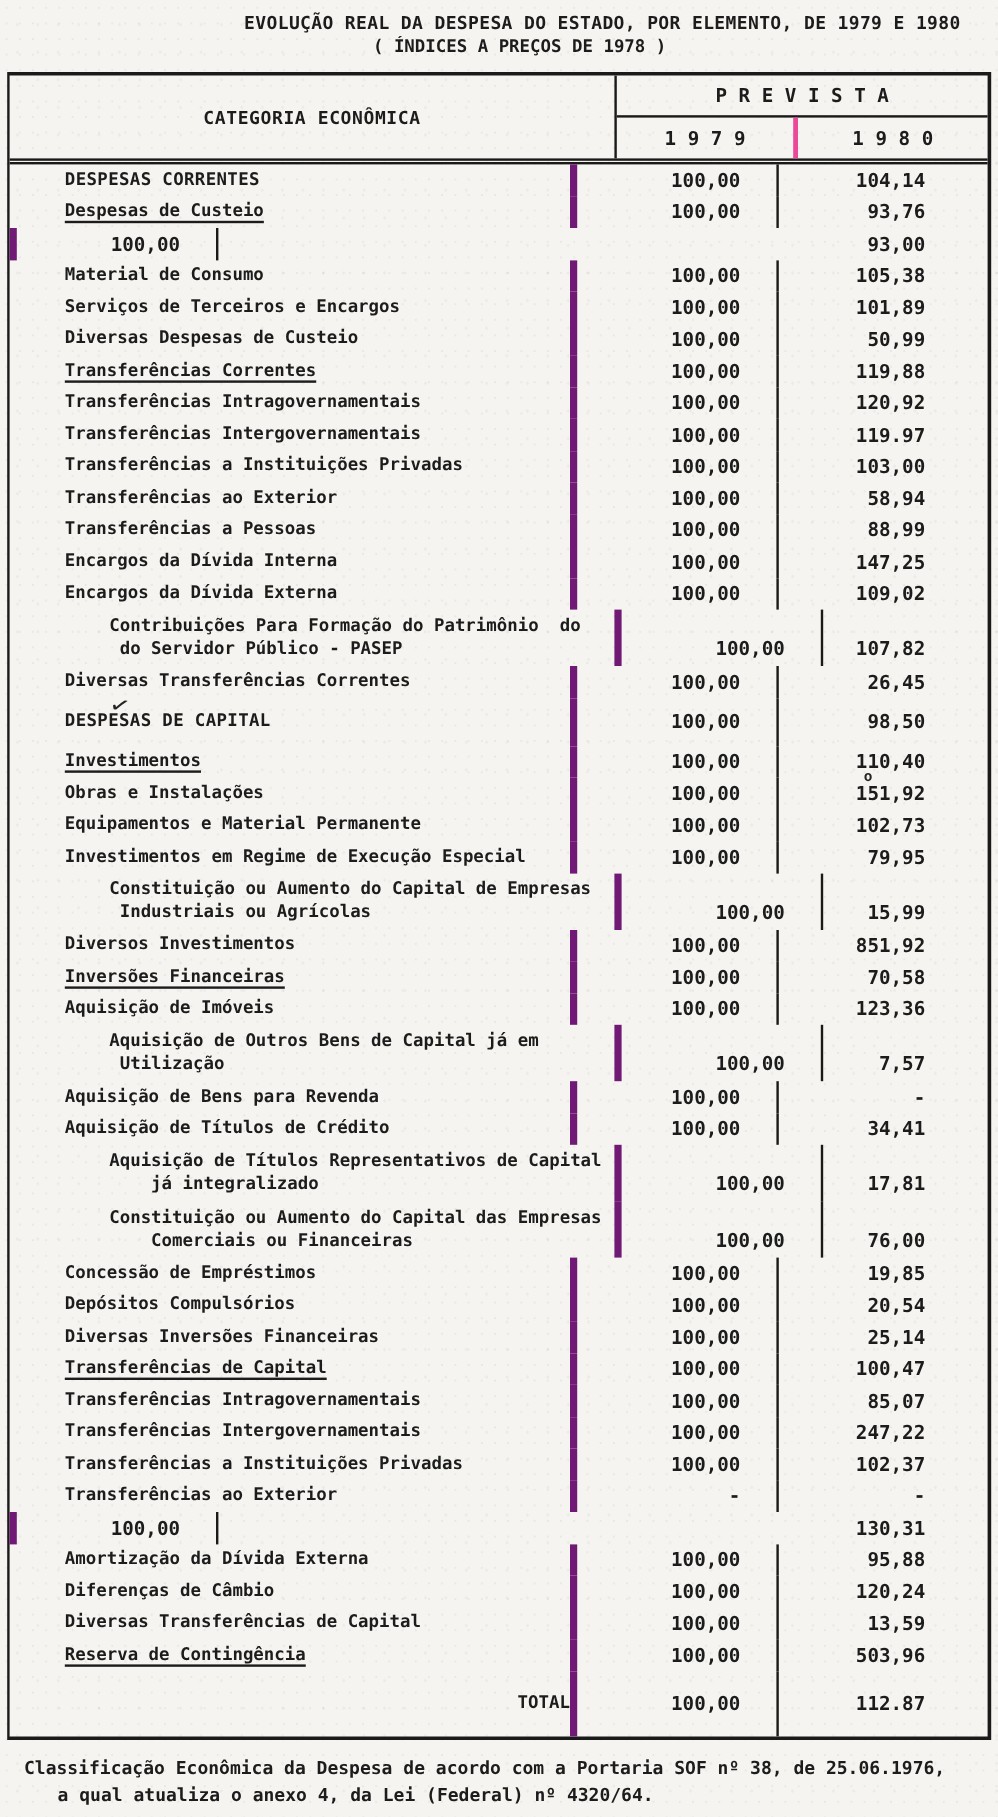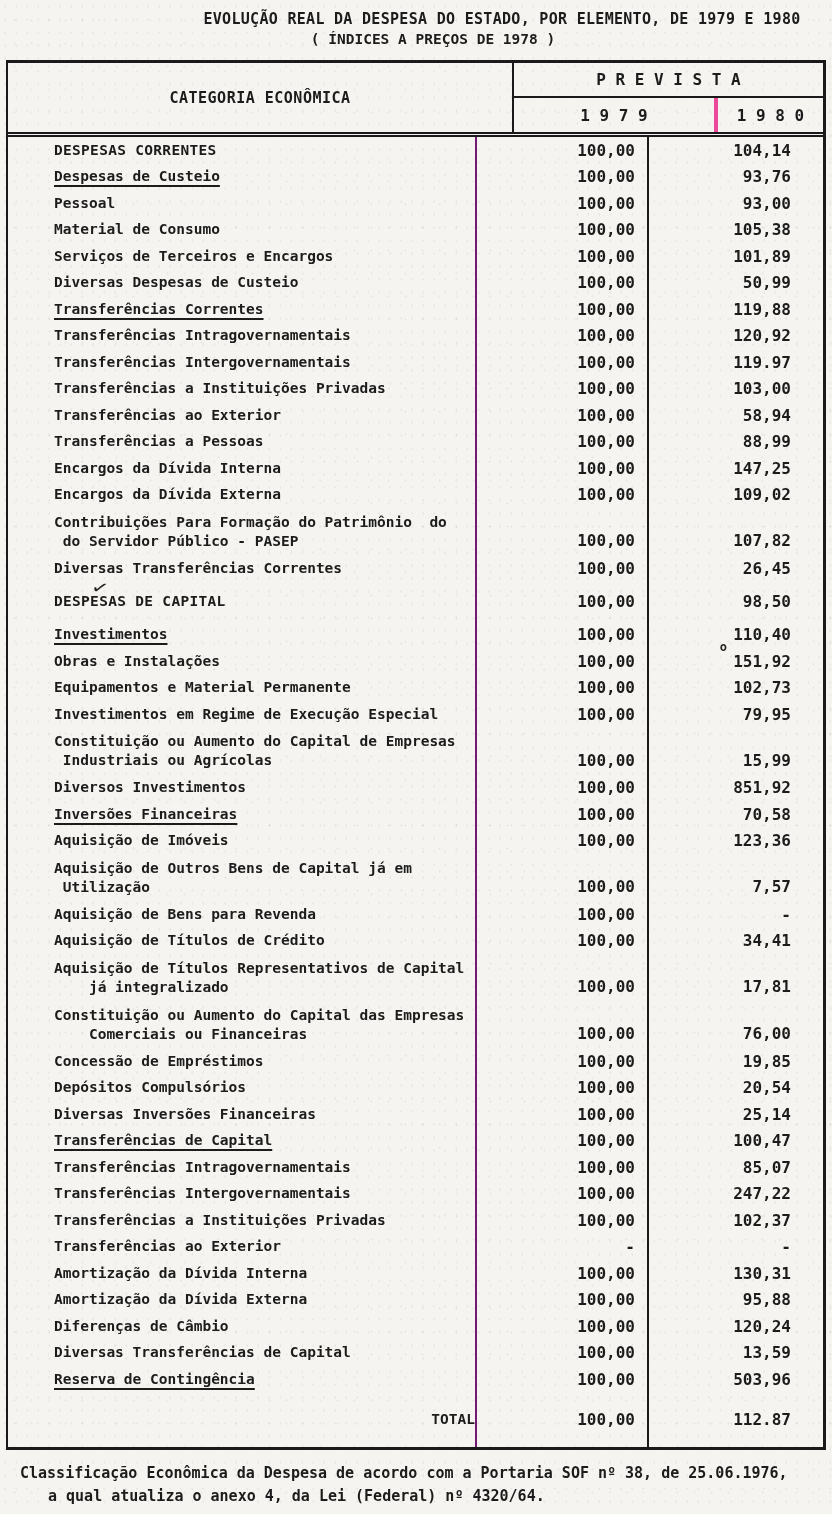--- a/index.html
+++ b/index.html
@@ -22,33 +22,33 @@
   .tbl { position:absolute; left:6px; top:60px; width:820px;
          border:2px solid #1a1a1a; border-top-width:3px; border-right-width:3px; border-bottom-width:3px; }
   .thead { display:flex; height:74px; border-bottom:5px double #1a1a1a; }
   .th-cat { width:504px; display:flex; align-items:center; justify-content:center;
             font-size:15px; letter-spacing:.5px; }
   .th-right { flex:1; border-left:2px solid #1a1a1a; display:flex; flex-direction:column; }
   .th-prev { height:35px; border-bottom:2px solid #1a1a1a; display:flex; align-items:center;
              justify-content:center; font-size:16px; }
   .th-years { flex:1; display:flex; }
   .th-year { display:flex; align-items:center; justify-content:center; font-size:16px; }
-  .th-y79 { width:200px; }
+  .th-y79 { width:147px; }
   .th-y80 { flex:1; border-left:4px solid #ec4899; }
   
   .row { display:flex; min-height:26.5px; align-items:stretch; }
   .cell { display:flex; }
   .c1 { width:467px; padding-left:46px; align-items:center; font-size:14.5px; position:relative; }
-  .c2 { width:172px; border-left:2px solid #701a75; align-items:center; justify-content:flex-end;
-        padding-right:12px; font-size:16px; position:relative; }
+  .c2 { width:172px; border-left:6px solid #701a75; align-items:center; justify-content:flex-end;
+        padding-right:30px; font-size:16px; position:relative; }
   .c3 { flex:1; border-left:2px solid #1a1a1a; align-items:center; justify-content:flex-end;
-        padding-right:32px; font-size:16px; position:relative; }
+        padding-right:52px; font-size:16px; position:relative; }
   .lbl { white-space:pre-wrap; line-height:1.3; }
   .row.two { min-height:47px; }
-  .row.two .c1 { align-items:center; }
+  .row.two .c1 { align-items:center;margin-left:37px; }
   .row.two .c2, .row.two .c3 { align-items:flex-end; padding-bottom:5px; }
   .row.gap { min-height:40px; }
   .row.underline .lbl { text-decoration:underline; text-decoration-thickness:2px; text-underline-offset:4px; }
   .row.section .lbl { letter-spacing:.3px; }
   .row.total { min-height:54px; }
   .row.total .c1 { justify-content:flex-end; padding-left:0; }
   
   .pen-check { position:absolute; left:86px; bottom:-17px; font-size:20px; color:#242424;
                transform:rotate(12deg) scaleX(1.2); }
   .stray-o { position:absolute; right:96px; top:-8px; font-size:12px; color:#242424; }
@@ -90,23 +90,20 @@
           <span class="lbl">Despesas de Custeio</span>
         </div>
     <div class="cell c2">
           <span class="val79">100,00</span>
         </div>
     <div class="cell c3">
           <span class="val80">93,76</span>
         </div>
   </div>
       <div class="row">
-    <div class="cell c1">
-          <span class="lbl">Pessoal</span>
-        </div>
     <div class="cell c2">
           <span class="val79">100,00</span>
         </div>
     <div class="cell c3">
           <span class="val80">93,00</span>
         </div>
   </div>
       <div class="row">
     <div class="cell c1">
           <span class="lbl">Material de Consumo</span>
@@ -493,23 +490,20 @@
           <span class="lbl">Transferências ao Exterior</span>
         </div>
     <div class="cell c2">
           <span class="val79">-</span>
         </div>
     <div class="cell c3">
           <span class="val80">-</span>
         </div>
   </div>
       <div class="row">
-    <div class="cell c1">
-          <span class="lbl">Amortização da Dívida Interna</span>
-        </div>
     <div class="cell c2">
           <span class="val79">100,00</span>
         </div>
     <div class="cell c3">
           <span class="val80">130,31</span>
         </div>
   </div>
       <div class="row">
     <div class="cell c1">
           <span class="lbl">Amortização da Dívida Externa</span>

